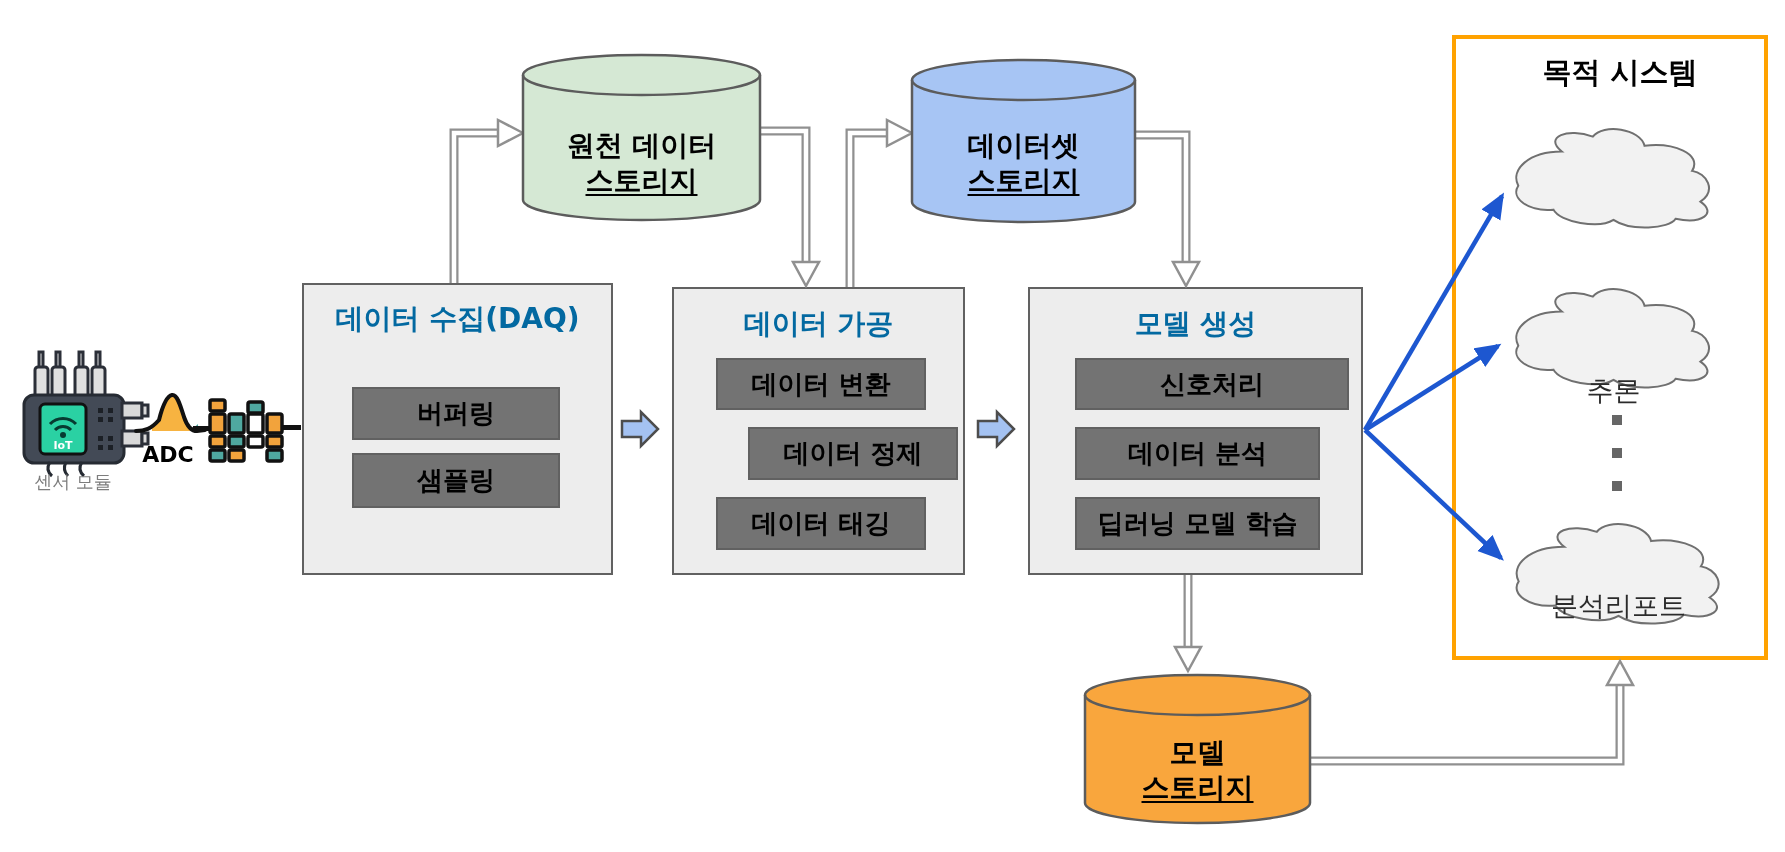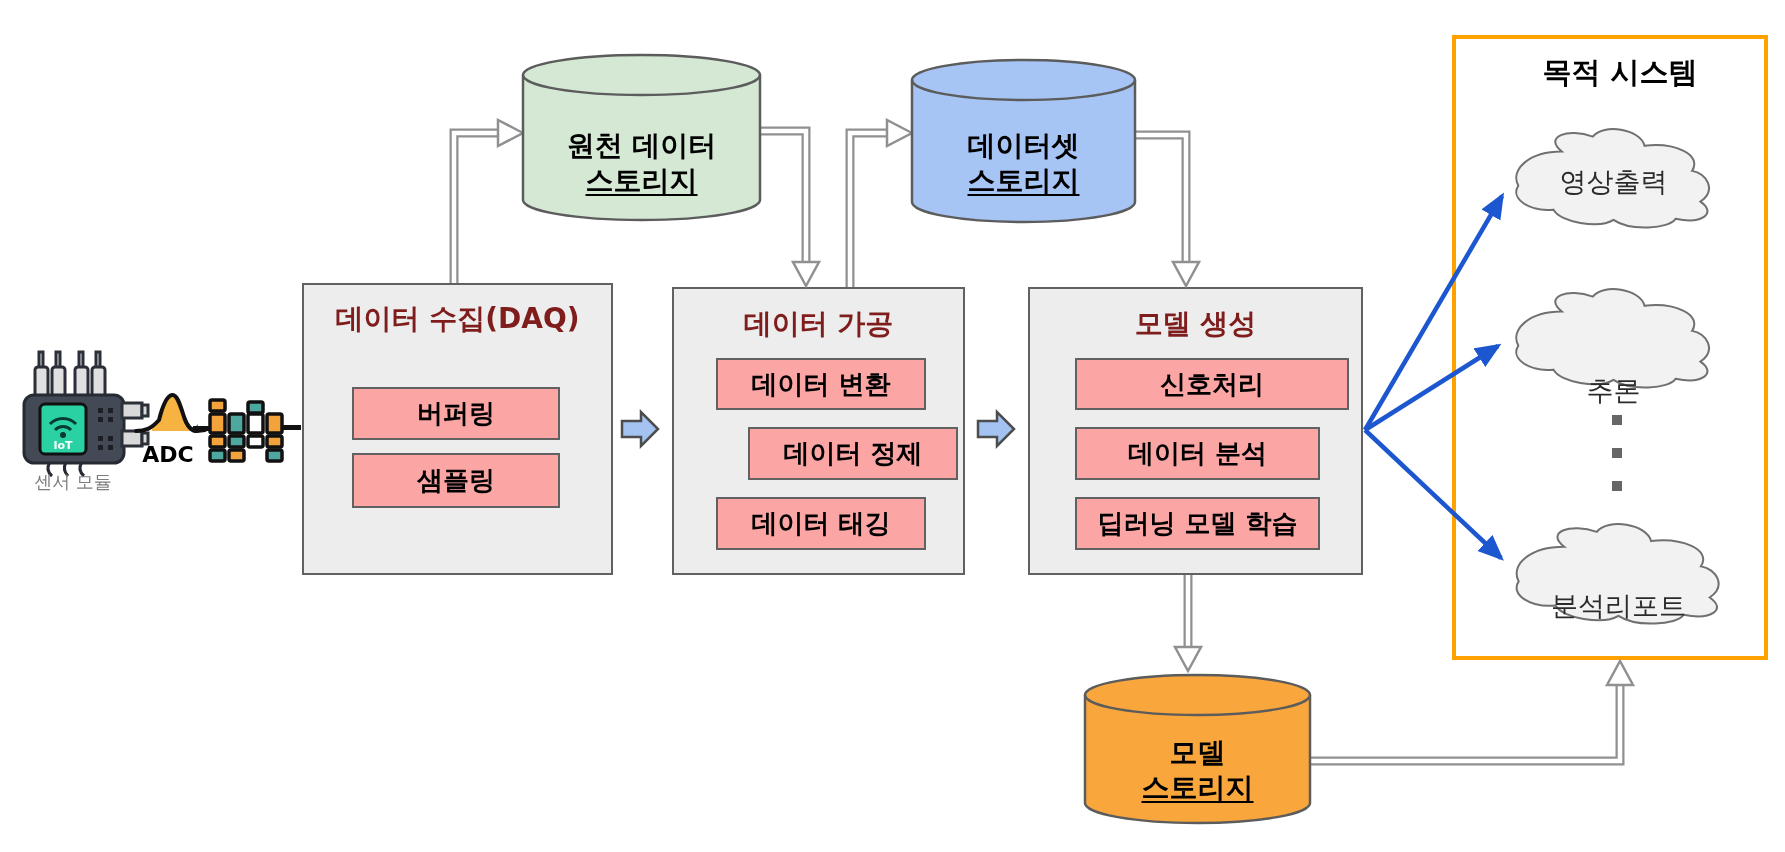--- a/index.html
+++ b/index.html
@@ -6,26 +6,26 @@
   .canvas{
     position:relative;width:1785px;height:852px;background:#ffffff;
     font-family:"DejaVu Sans","Liberation Sans",sans-serif;overflow:hidden;
   }
   
   .stage{
     position:absolute;background:#ededed;border:2px solid #616161;
     box-sizing:border-box;z-index:1;
   }
   .stage-title{
-    position:absolute;text-align:center;font-size:28px;font-weight:bold;color:#7f1d1d;
+    position:absolute;text-align:center;font-size:28px;font-weight:bold;color:#0369a1;
     z-index:3;letter-spacing:0px;
   }
   
   .item{
-    position:absolute;background:#fca5a5;border:2px solid #616161;box-sizing:border-box;
+    position:absolute;background:#737373;border:2px solid #616161;box-sizing:border-box;
     display:flex;align-items:center;justify-content:center;
     font-size:26px;font-weight:bold;color:#000;z-index:3;
   }
   
   svg.layer{position:absolute;left:0;top:0;z-index:2;pointer-events:none;}
   
   .cyl-label{
     position:absolute;text-align:center;font-weight:bold;color:#000;font-size:28px;
     line-height:35px;z-index:3;
   }
@@ -234,19 +234,18 @@
   </div>
   <div class="cyl-label" style="left:912px;top:128px;width:223px;">
     <div>데이터셋</div>
     <div><span class="u">스토리지</span></div>
   </div>
   <div class="cyl-label" style="left:1085px;top:735px;width:225px;">
     <div>모델</div>
     <div><span class="u">스토리지</span></div>
   </div>
 
-  <div class="cloud-label" style="left:1510px;top:164px;width:207px;">영상출력</div>
   <div class="cloud-label" style="left:1510px;top:325px;width:207px;margin-top:48px;">추론</div>
   <div class="cloud-label" style="left:1510px;top:588px;width:217px;">분석리포트</div>
 
   <div class="sensor-label">센서 모듈</div>
 
 </div>
 
 </body></html>

